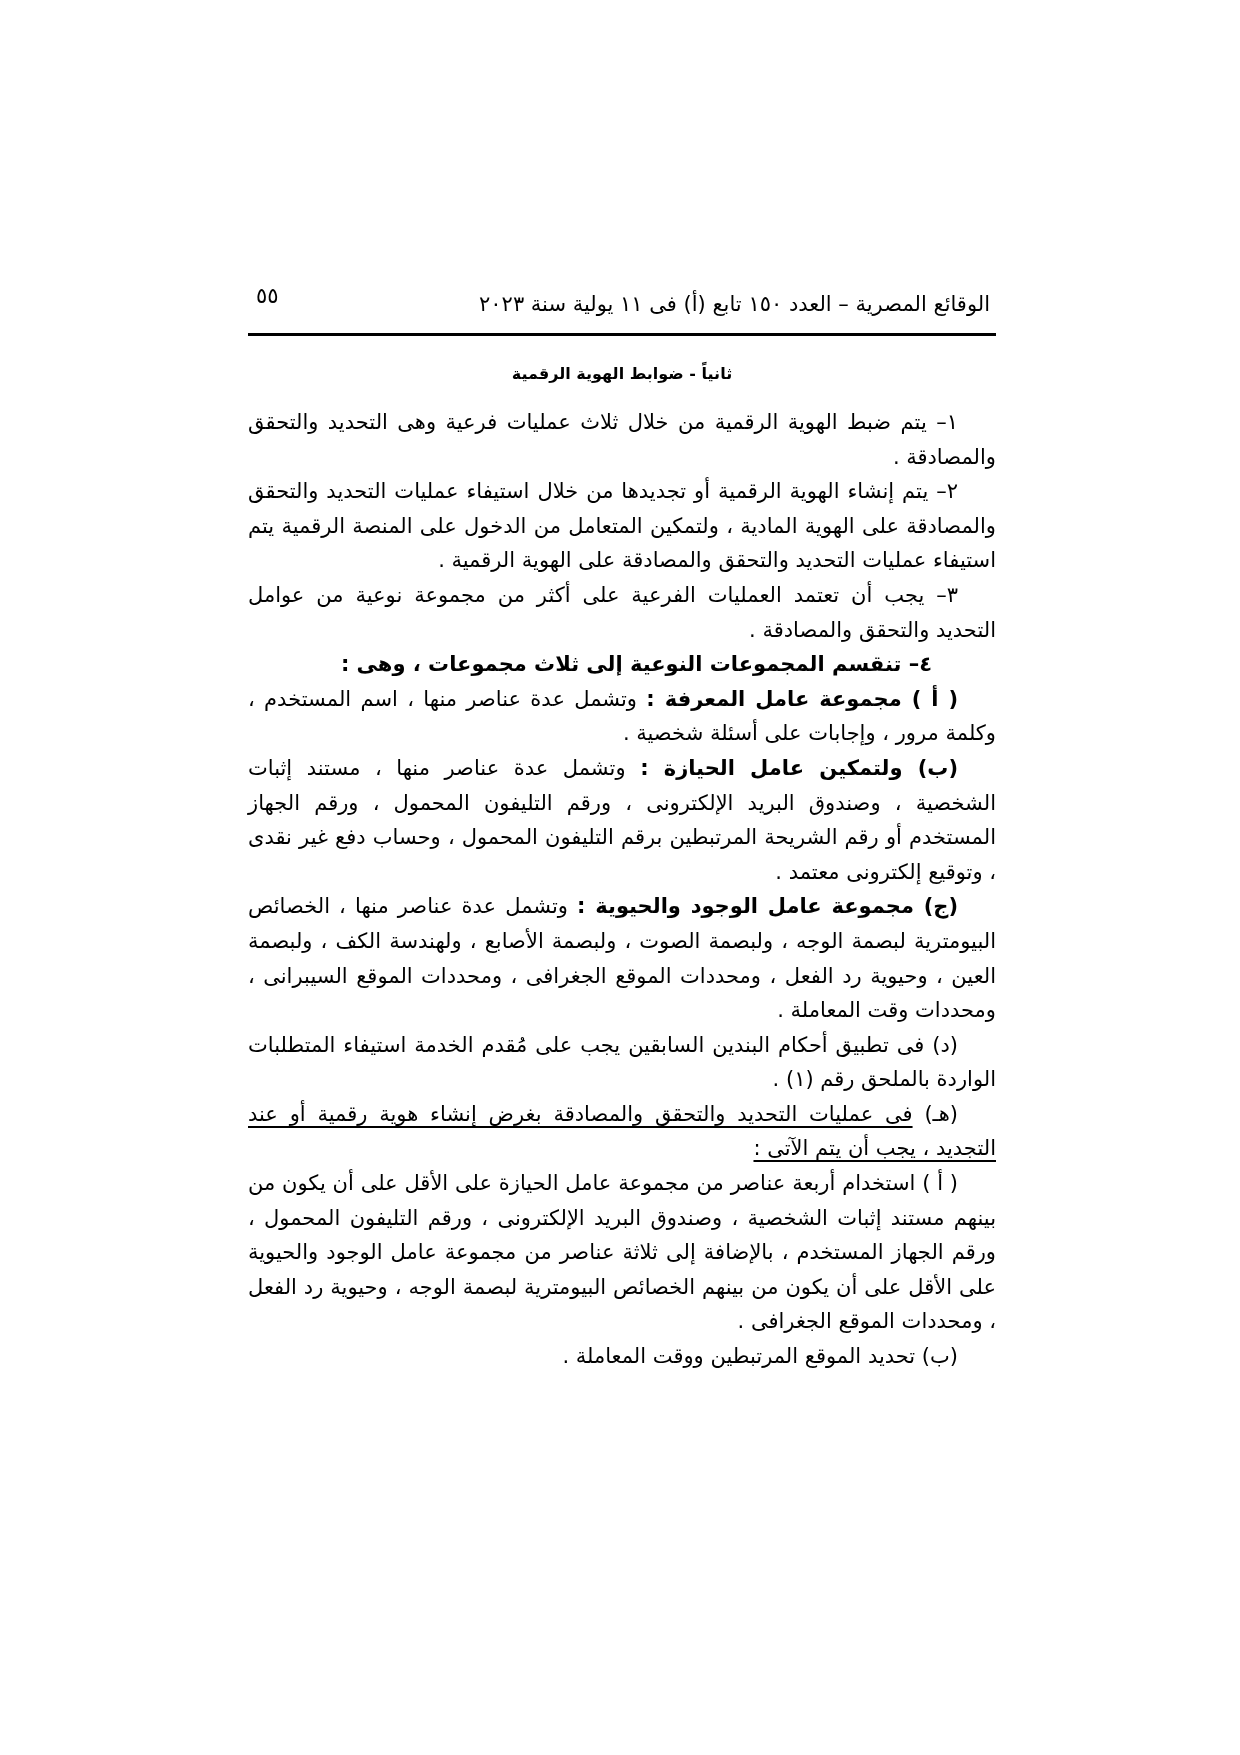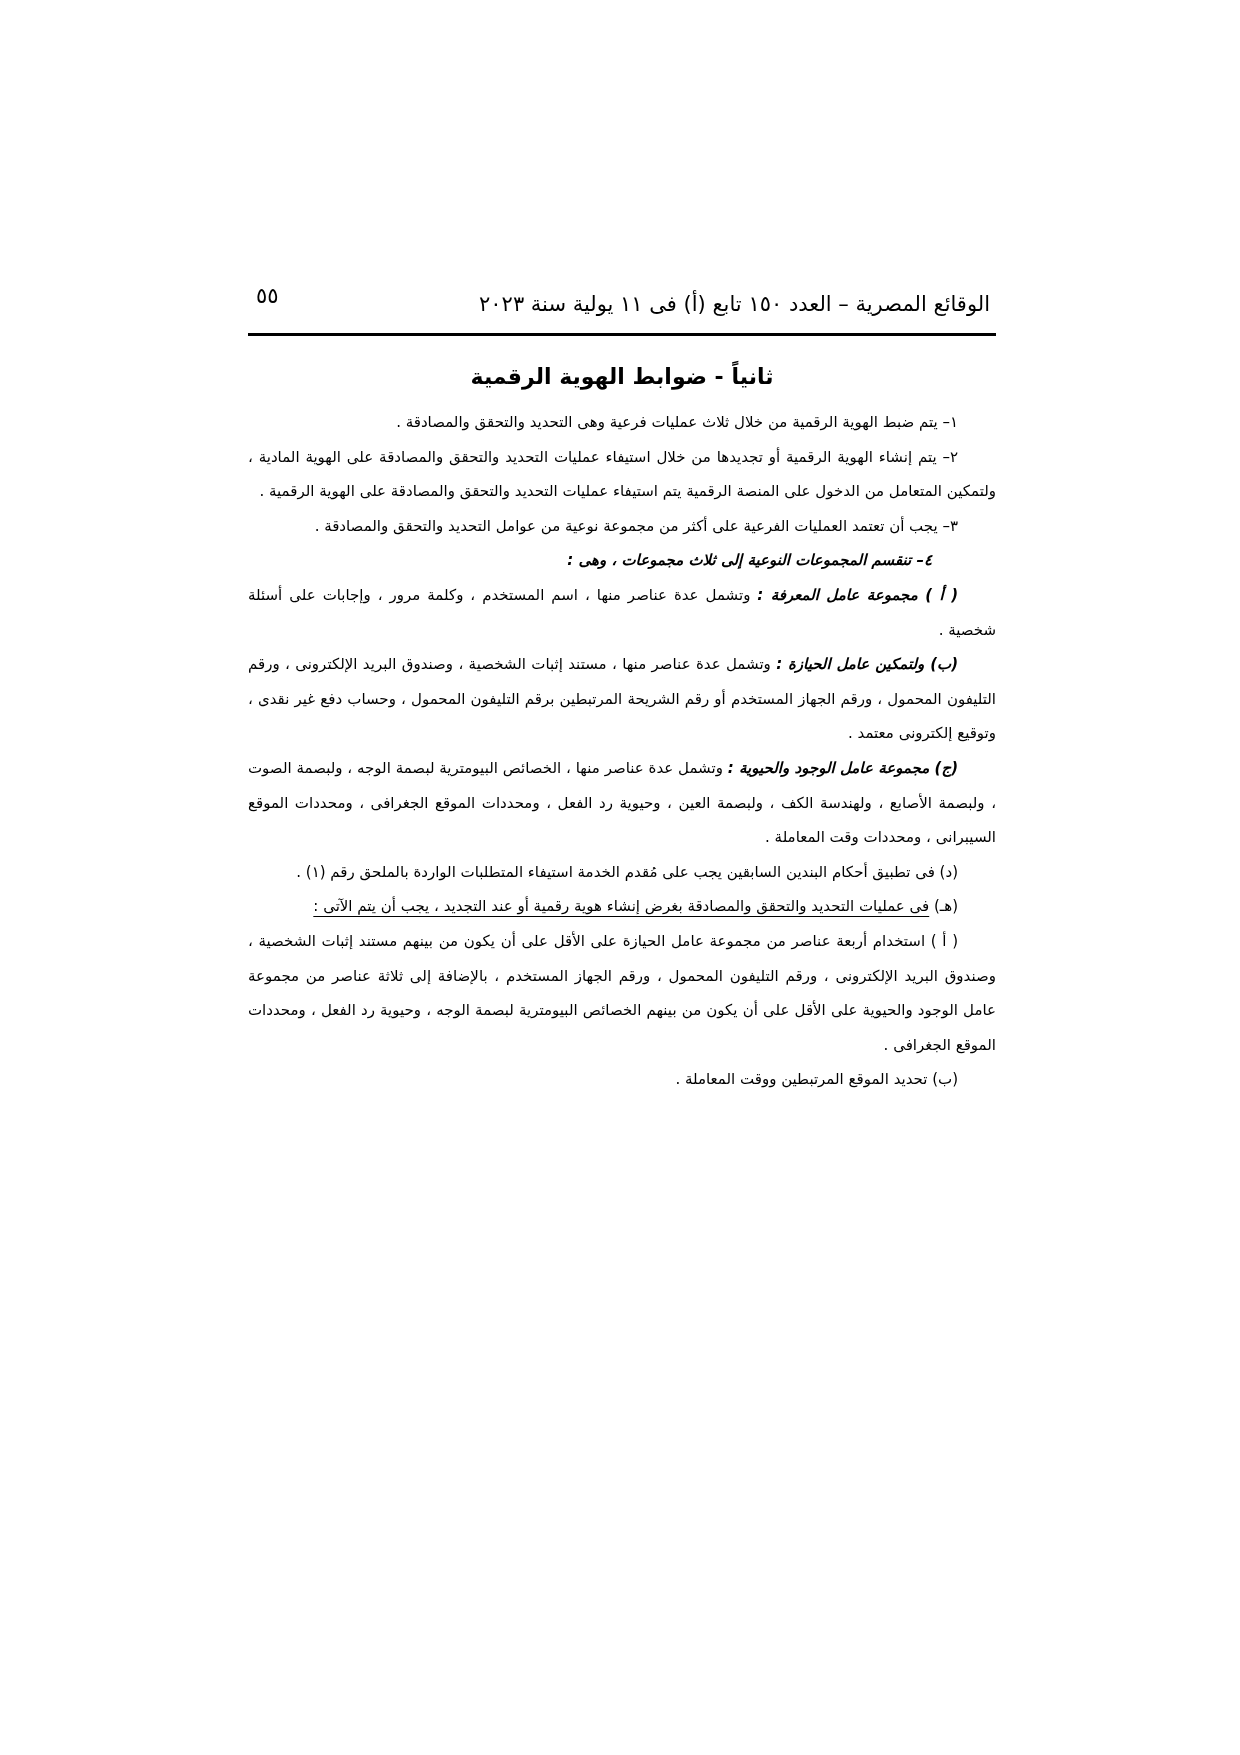--- a/index.html
+++ b/index.html
@@ -4,26 +4,26 @@
 <style>
   html, body { margin: 0; padding: 0; background: #ffffff; }
   body { width: 1240px; height: 1755px; position: relative; overflow: hidden;
          font-family: "DejaVu Sans", "Liberation Sans", sans-serif; color: #000; }
   .page { position: absolute; left: 248px; top: 0; width: 748px; height: 1755px; direction: rtl; }
   .header { position: absolute; top: 284px; left: 0; right: 0; height: 36px; font-size: 21px; }
   .header-title { position: absolute; right: 6px; top: 8px; white-space: nowrap; }
   .header-page { position: absolute; left: 8px; top: 0; white-space: nowrap; }
   .header-rule { position: absolute; top: 333px; left: 0; right: 0; height: 0; border-top: 3px solid #000; }
   .section-title { position: absolute; top: 364px; left: 0; right: 0; text-align: center;
-                   font-size: 22px; font-weight: bold; }
-  .body { position: absolute; top: 405px; left: 0; right: 0; font-size: 15px; line-height: 34.6px; }
+                   font-size: 16px; font-weight: bold; }
+  .body { position: absolute; top: 405px; left: 0; right: 0; font-size: 21px; line-height: 34.6px; }
   .para { margin: 0; text-align: justify; text-align-last: right; }
   .indent { text-indent: 38px; }
   .indent2 { text-indent: 64px; }
-  b { font-weight: bold; font-style: italic; }
+  b { font-weight: bold; }
   .ul { text-decoration: underline; text-underline-offset: 5px; }
 </style>
 </head>
 <body>
 
 <div class="page">
 
   <div class="header">
     <span class="header-title">الوقائع المصرية – العدد ١٥٠ تابع (أ) فى ١١ يولية سنة ٢٠٢٣</span>
     <span class="header-page">٥٥</span>

